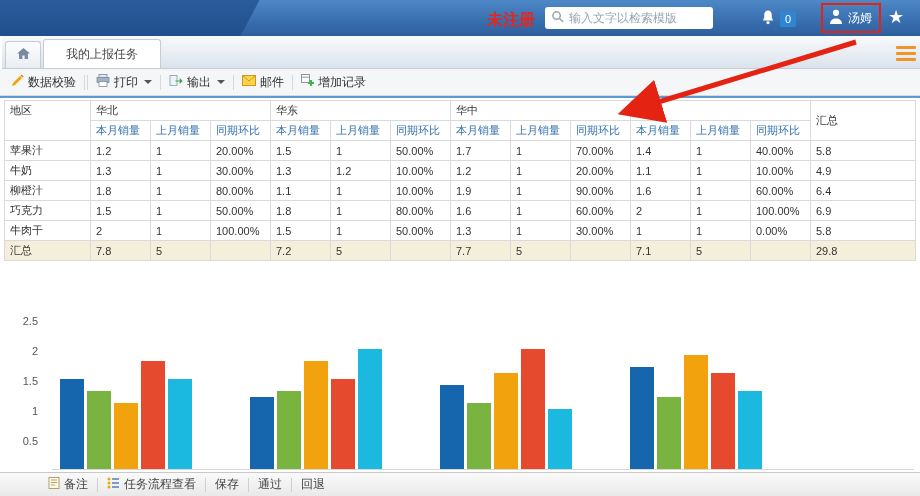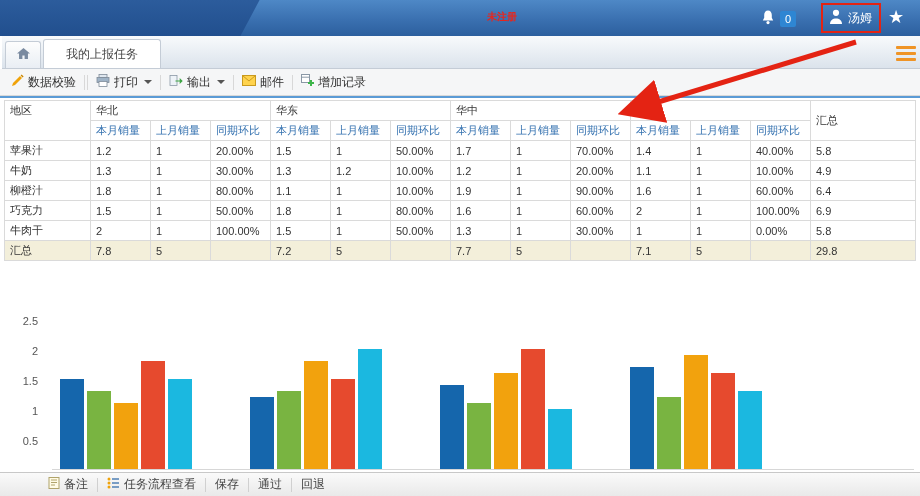--- a/index.html
+++ b/index.html
@@ -4,21 +4,21 @@
 <style>
   * { margin:0; padding:0; box-sizing:border-box; }
   html,body { width:920px; height:496px; overflow:hidden; }
   body { font-family:"Liberation Sans","DejaVu Sans",sans-serif; background:#fff; position:relative; font-size:12px; color:#333; }
 
   
   .topbar { position:absolute; top:0; left:0; width:920px; height:36px;
             background:linear-gradient(180deg,#4e88c6 0%,#3a70b0 55%,#2c5f9e 100%); overflow:hidden; }
   .topbar::before { content:""; position:absolute; left:-50px; top:0; width:300px; height:36px;
             background:linear-gradient(180deg,#2c5c9c,#214f8e); transform:skewX(-28deg); }
-  .unregistered { position:absolute; left:487px; top:10px; color:#e8251c; font-weight:bold; font-size:10px; z-index:2; }
+  .unregistered { position:absolute; left:487px; top:10px; color:#e8251c; font-weight:bold; font-size:16px; z-index:2; }
   .searchbox { position:absolute; left:545px; top:7px; width:168px; height:22px; background:#fff;
             border-radius:3px; display:flex; align-items:center; padding:0 6px; gap:5px; z-index:2; }
   .searchbox input { border:none; outline:none; width:100%; font-size:12px; color:#555; background:transparent;
             font-family:inherit; }
   .searchbox input::placeholder { color:#98a4b2; }
   .bell-wrap { position:absolute; left:760px; top:9px; display:flex; align-items:center; gap:4px; z-index:2; }
   .badge { background:#2e86d3; color:#fff; font-size:11px; height:16px; line-height:16px; padding:0 5px;
             border-radius:2px; }
   .user-wrap { position:absolute; left:828px; top:8px; display:flex; align-items:center; gap:4px; color:#fff;
             font-size:12px; z-index:2; }
@@ -81,20 +81,29 @@
   .anno-box { position:absolute; left:821px; top:3px; width:60px; height:30px;
             border:2px solid #e42313; z-index:50; pointer-events:none; }
   .anno-arrow { position:absolute; top:0; left:0; z-index:60; pointer-events:none; }
 </style>
 </head>
 <body>
 
 <div class="topbar">
   <span class="unregistered">未注册</span>
 
+  <div class="searchbox">
+    <span>
+      <svg width="13" height="13" viewBox="0 0 14 14">
+          <circle cx="6" cy="6" r="4" fill="none" stroke="#98a4b2" stroke-width="1.6"></circle>
+          <line x1="9.2" y1="9.2" x2="13" y2="13" stroke="#98a4b2" stroke-width="1.6"></line>
+        </svg>
+    </span>
+    <input placeholder="输入文字以检索模版" style="">
+  </div>
 
   <div class="bell-wrap">
     <span>
       <svg width="16" height="17" viewBox="0 0 16 17">
           <path d="M8 1.5C5.7 1.5 4.2 3.3 4.2 6v2.7L2.8 11.4h10.4L11.8 8.7V6c0-2.7-1.5-4.5-3.8-4.5z" fill="#fff"></path>
           <circle cx="8" cy="13.6" r="1.6" fill="#fff"></circle>
         </svg>
     </span>
     <span class="badge">0</span>
   </div>

